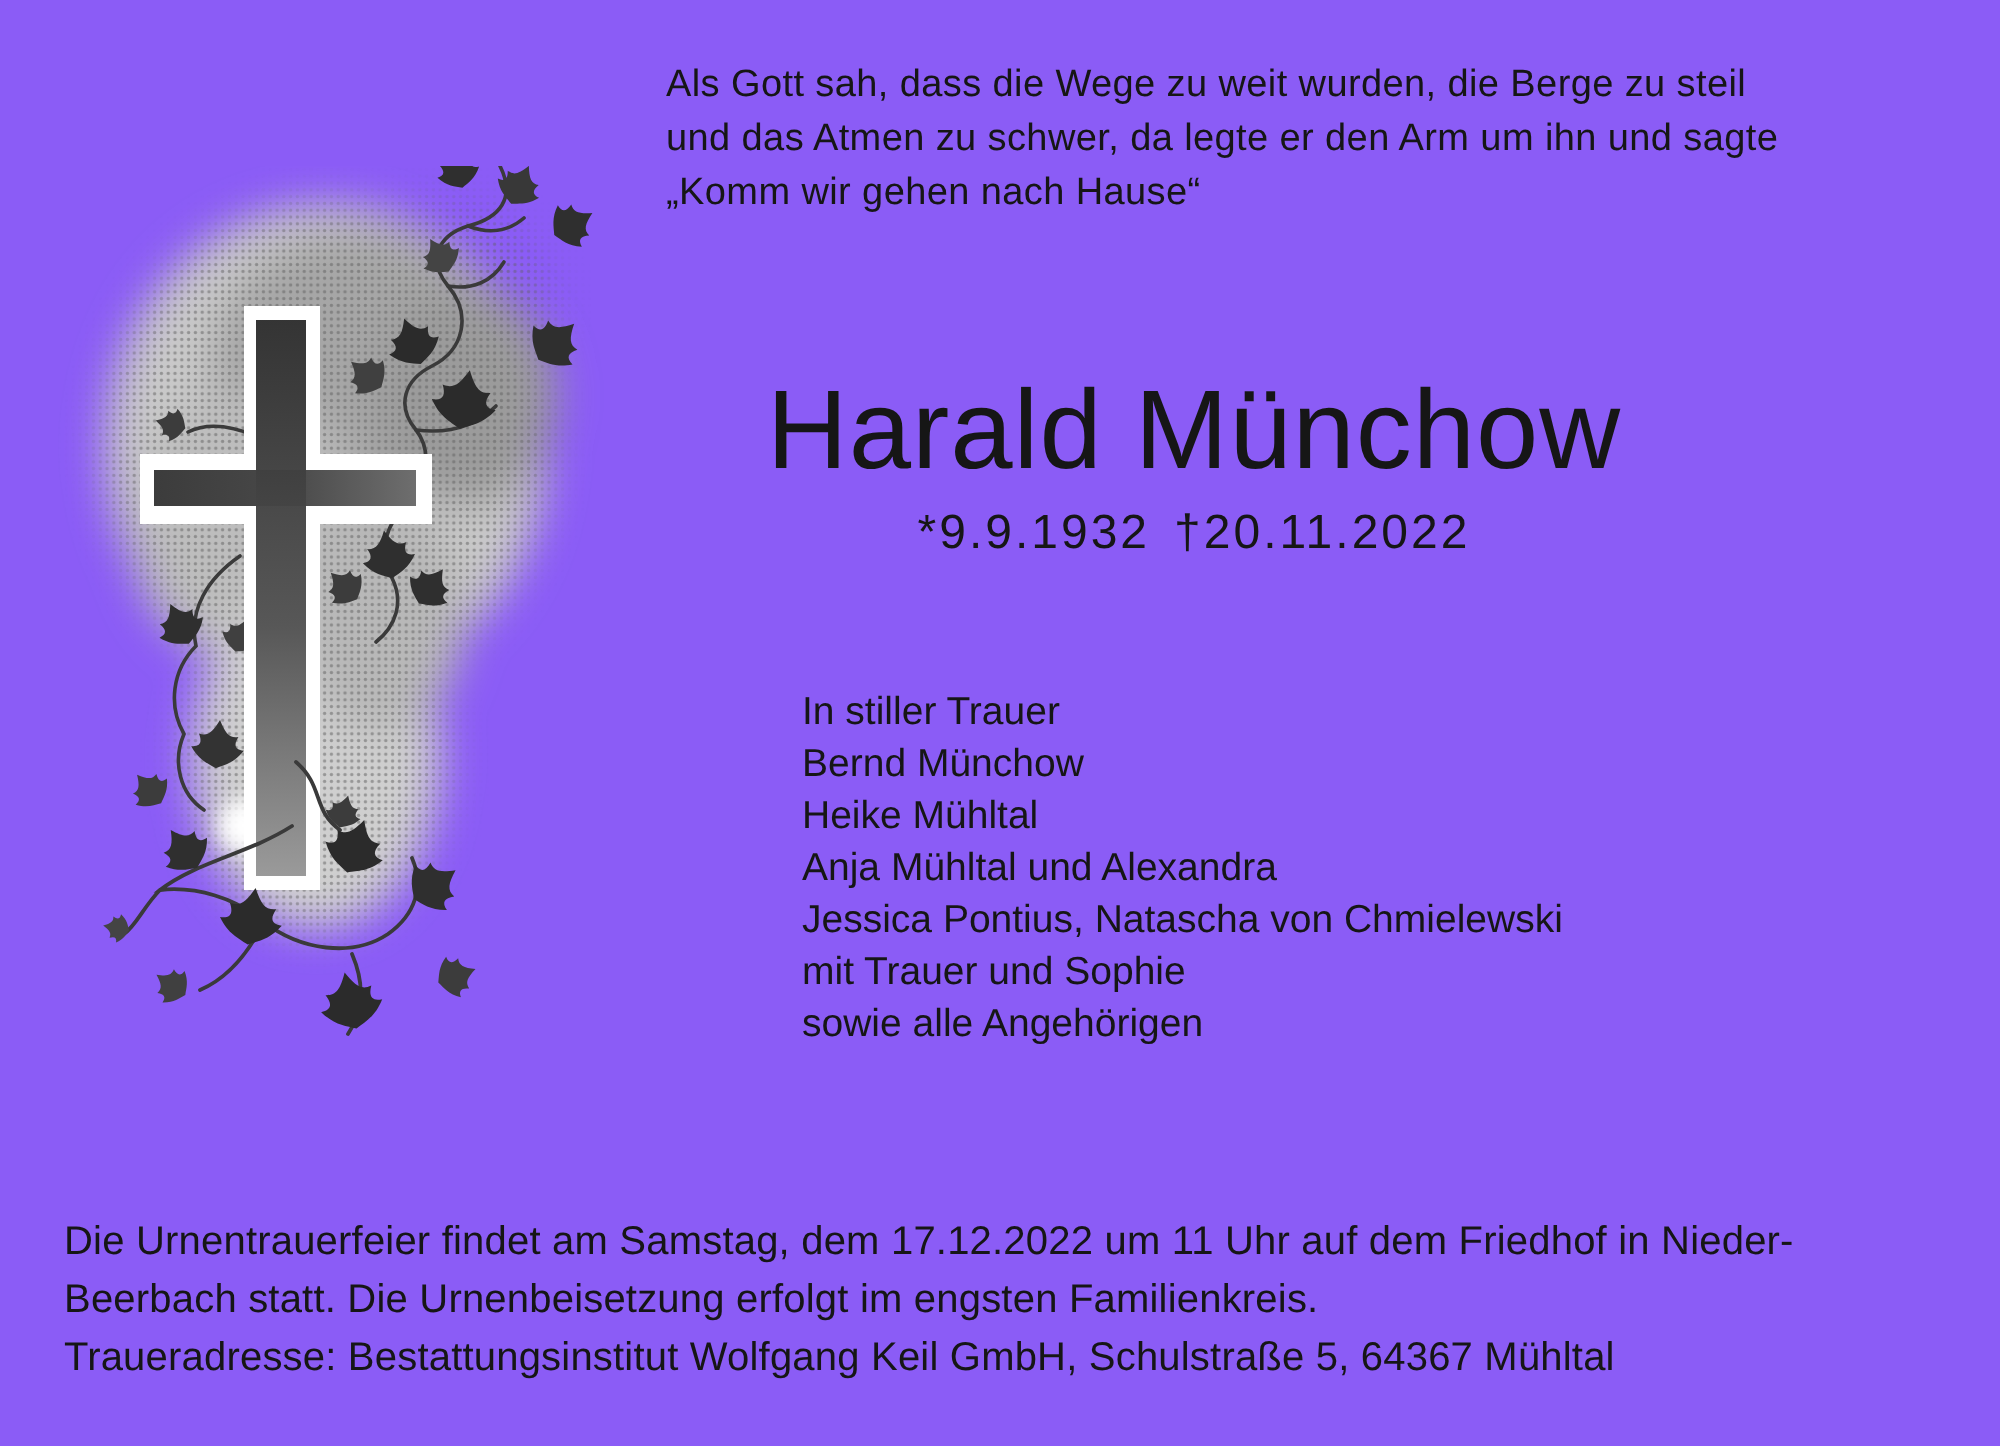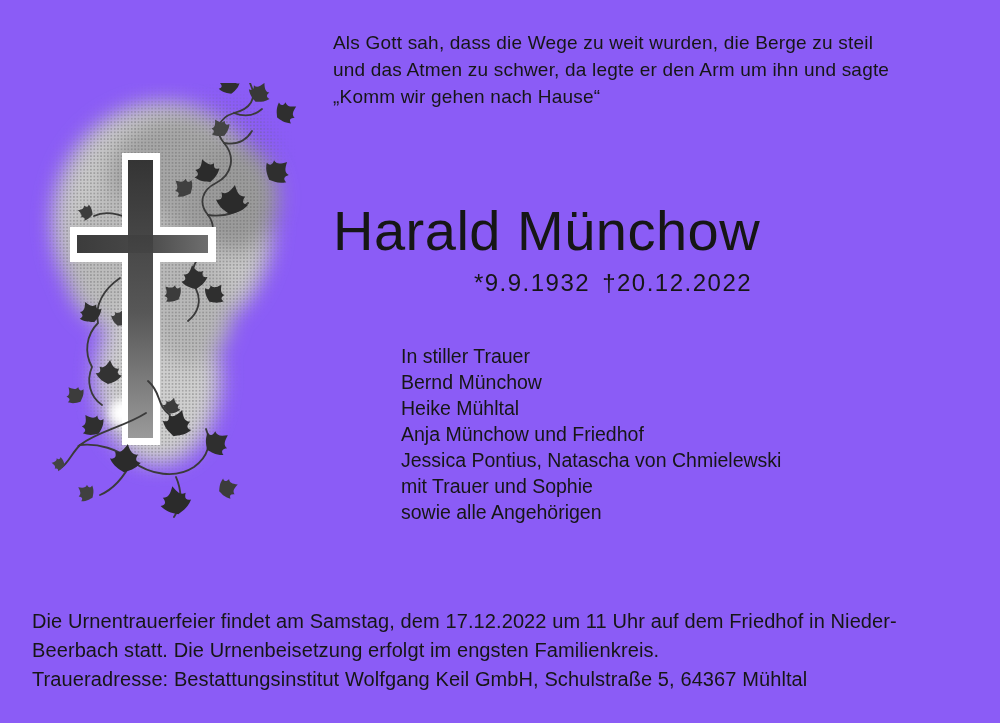--- a/index.html
+++ b/index.html
@@ -23,25 +23,24 @@
     top: 29px;
     font-size: 19px;
     line-height: 27px;
     letter-spacing: 0.2px;
   }
   .verse .line { display: block; }
 
   
   .name-block {
     position: absolute;
-    left: 333px;
+    left: 317px;
     top: 184px;
     width: 560px;
-    text-align: left;
-    margin-top: 16px;
+    text-align: center;
   }
   .deceased-name {
     font-size: 56px;
     font-weight: 400;
     letter-spacing: 0.5px;
     line-height: 62px;
     white-space: nowrap;
   }
   .dates {
     margin-top: 7px;
@@ -194,30 +193,30 @@
   <div class="verse">
     <span class="line">Als Gott sah, dass die Wege zu weit wurden, die Berge zu steil</span>
     <span class="line">und das Atmen zu schwer, da legte er den Arm um ihn und sagte</span>
     <span class="line">„Komm wir gehen nach Hause“</span>
   </div>
 
   <div class="name-block">
     <h1 class="deceased-name">Harald Münchow</h1>
     <div class="dates">
       <span>*9.9.1932</span>
-      <span>†20.12.2022</span>
+      <span>†20.11.2022</span>
     </div>
   </div>
 
   <div class="mourning">
     <div class="mourning-intro">In stiller Trauer</div>
     <div class="mourner-list">
       <div class="mourner-line">Bernd Münchow</div>
       <div class="mourner-line">Heike Mühltal</div>
-      <div class="mourner-line">Anja Münchow und Friedhof</div>
+      <div class="mourner-line">Anja Mühltal und Alexandra</div>
       <div class="mourner-line">Jessica Pontius, Natascha von Chmielewski</div>
       <div class="mourner-line">mit Trauer und Sophie</div>
       <div class="mourner-line">sowie alle Angehörigen</div>
     </div>
   </div>
 
   <div class="footer">
     <span class="line">Die Urnentrauerfeier findet am Samstag, dem 17.12.2022 um 11 Uhr auf dem Friedhof in Nieder-</span>
     <span class="line">Beerbach statt. Die Urnenbeisetzung erfolgt im engsten Familienkreis.</span>
     <span class="line">Traueradresse: Bestattungsinstitut Wolfgang Keil GmbH, Schulstraße 5, 64367 Mühltal</span>

